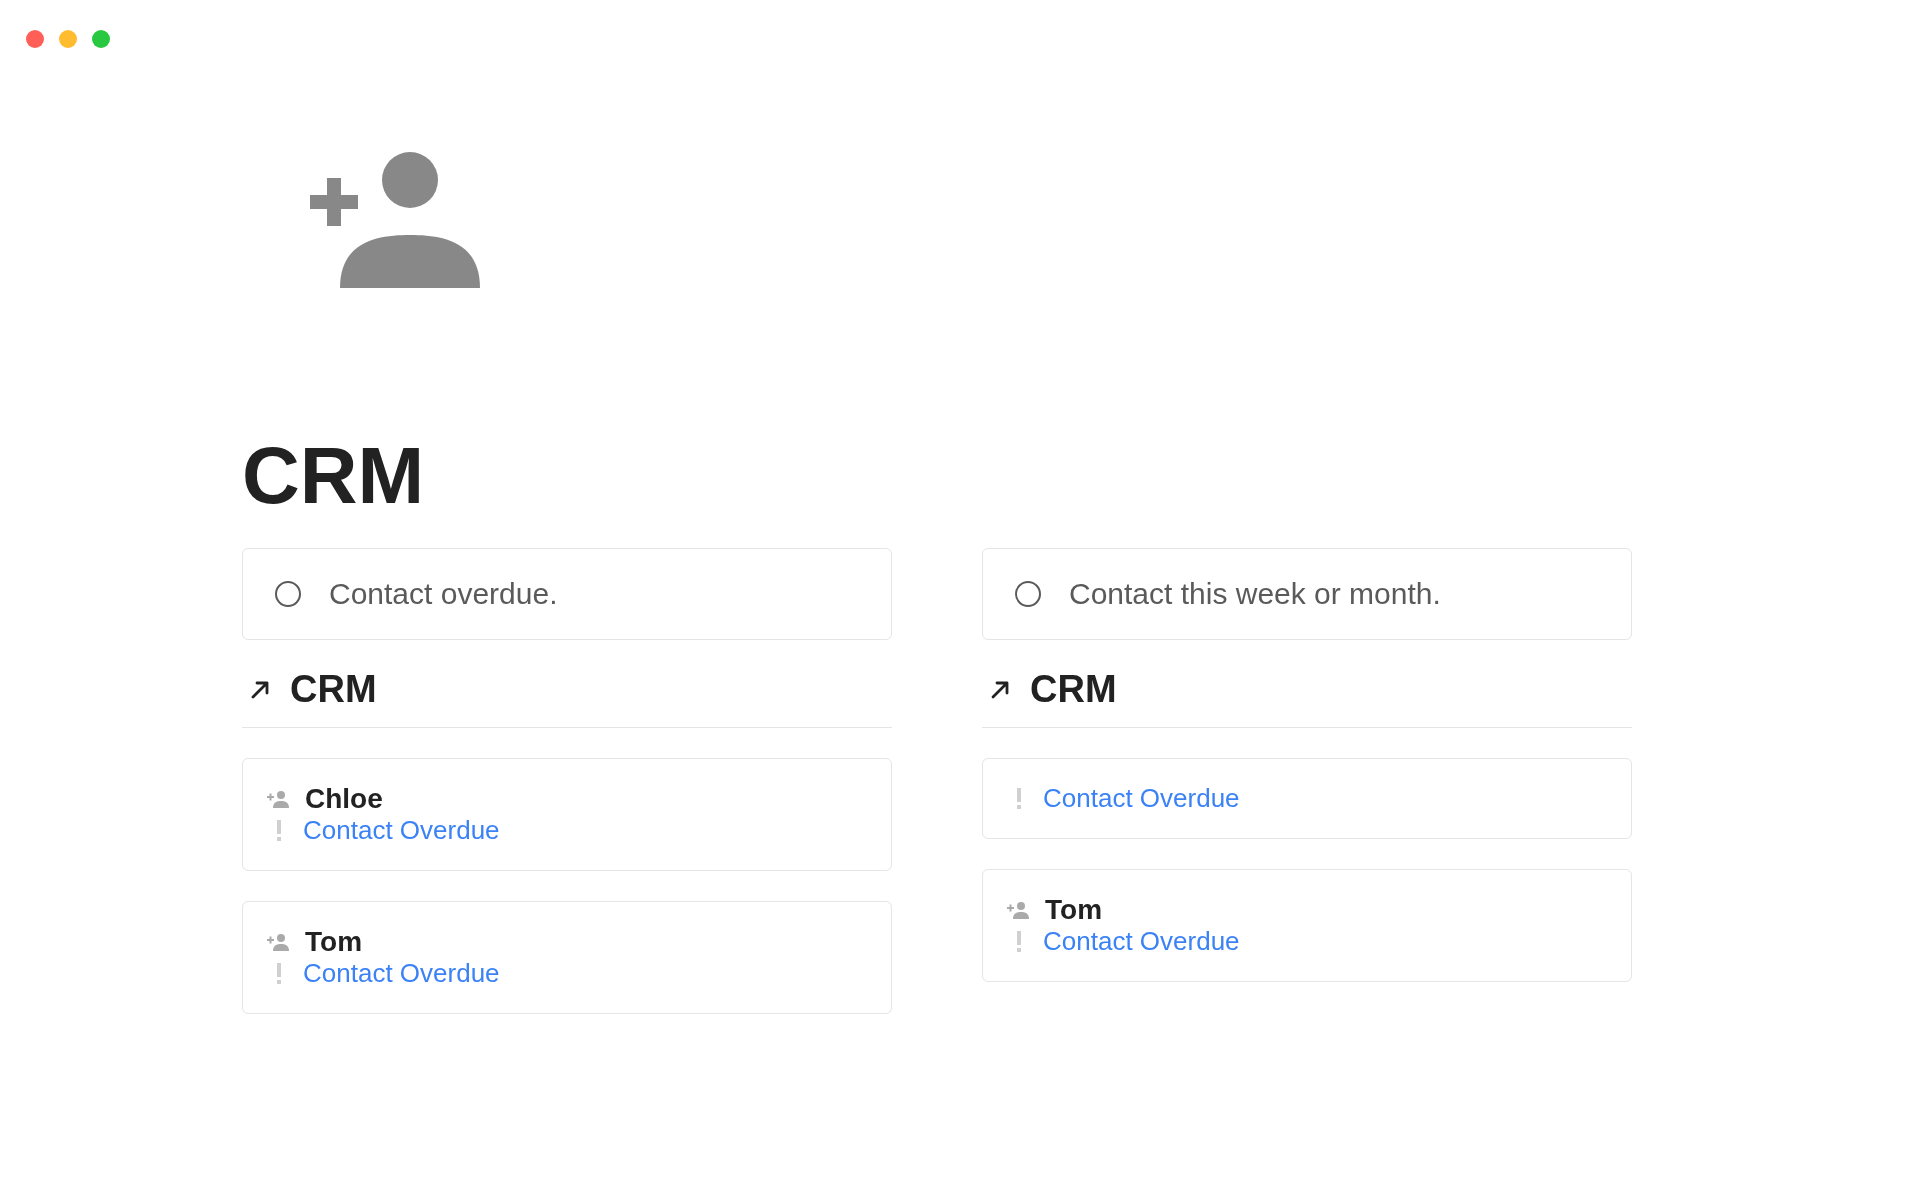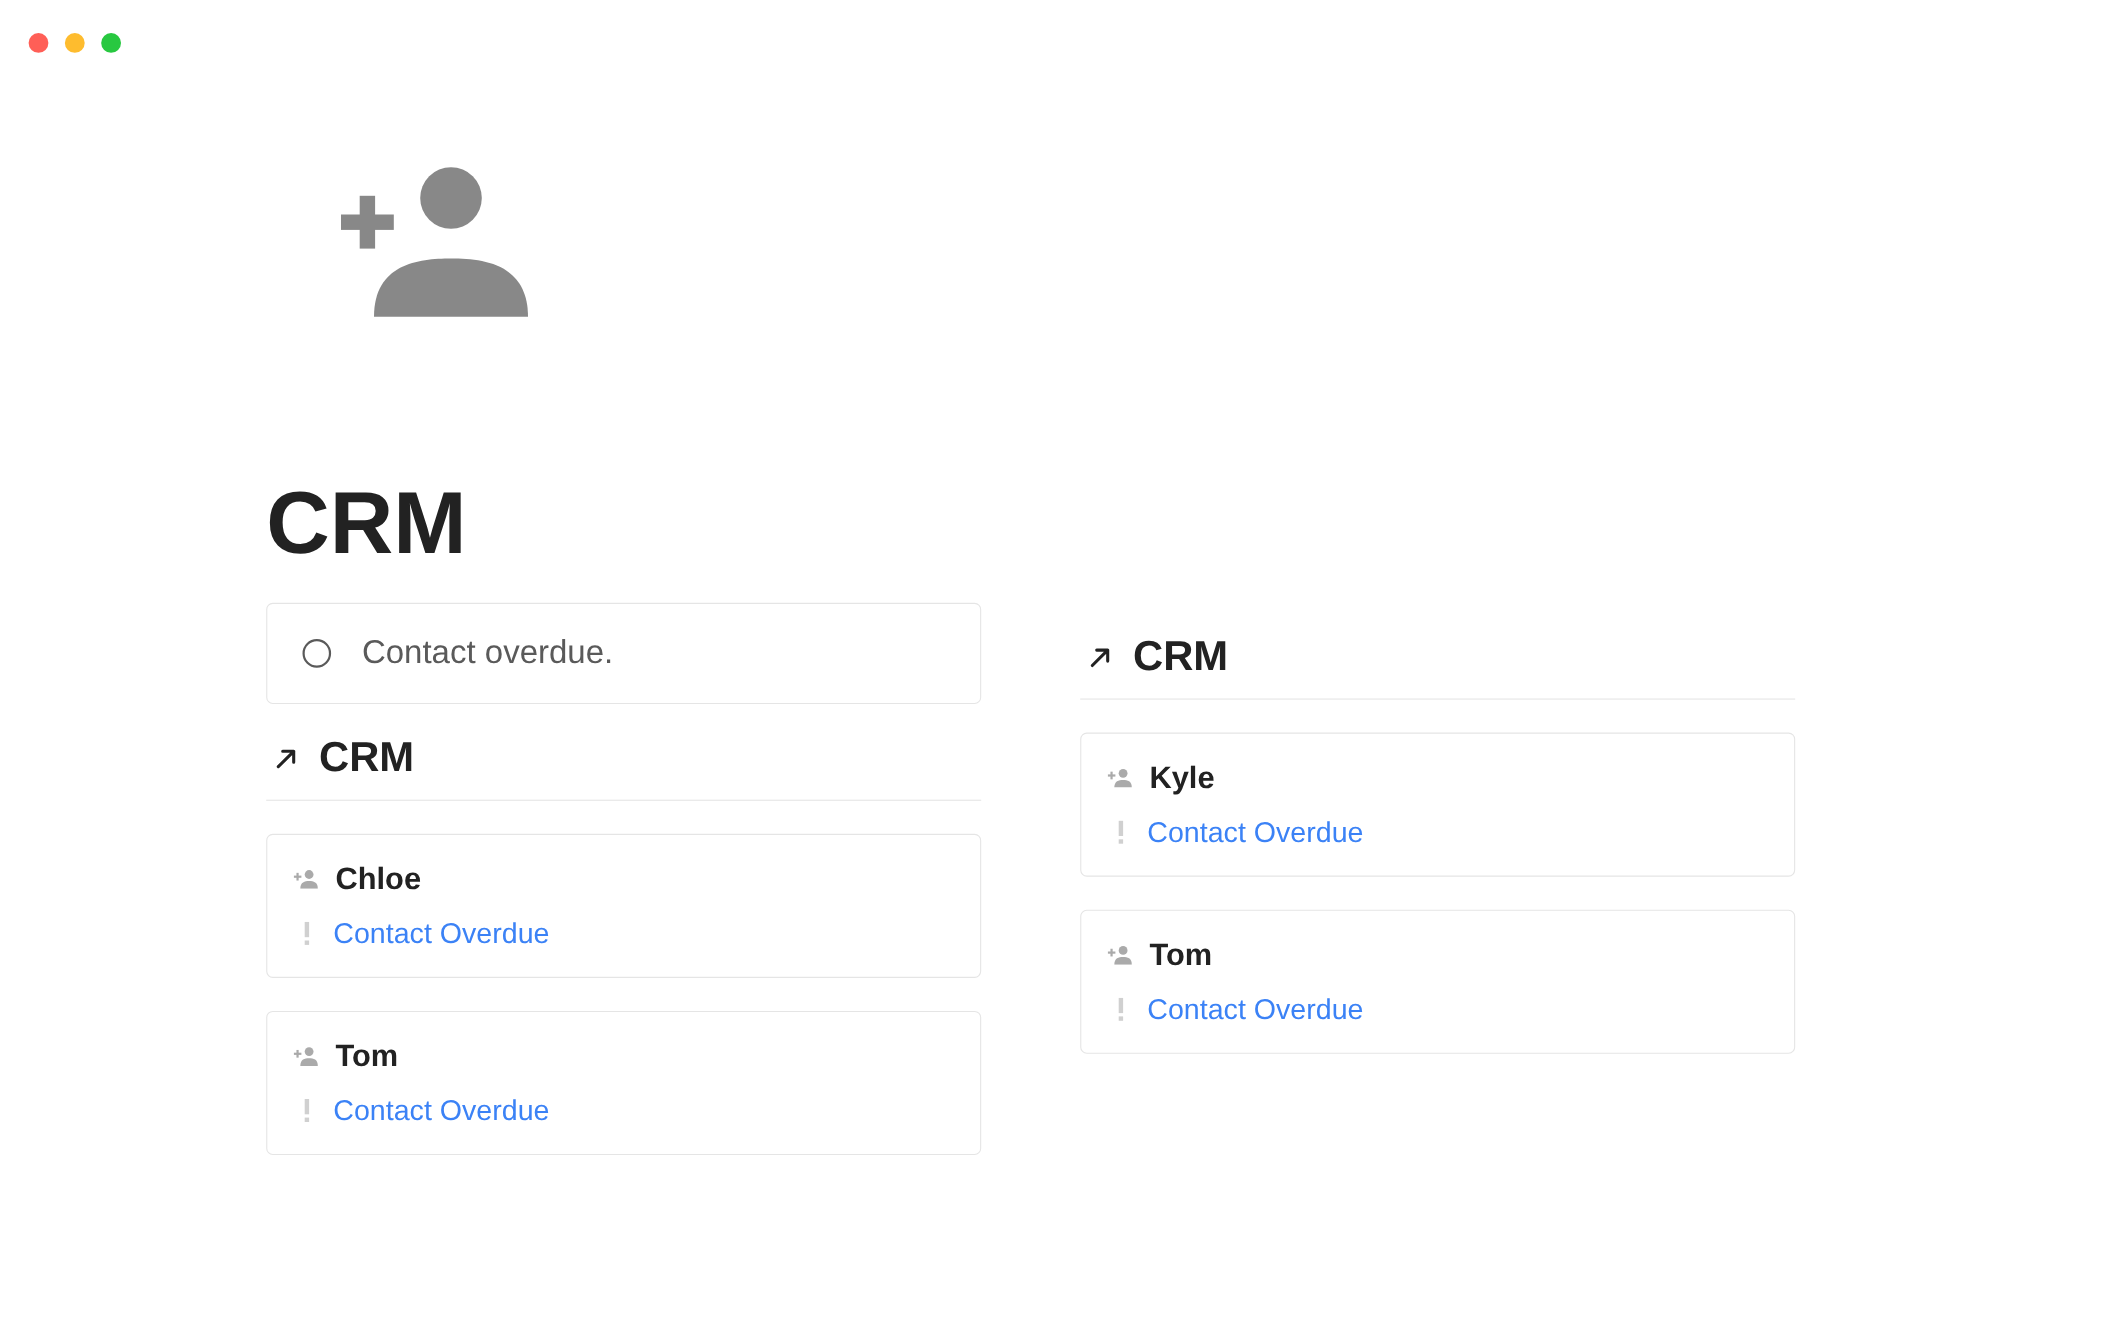--- a/index.html
+++ b/index.html
@@ -105,21 +105,20 @@
       color: #222222;
     }
 
     .card {
       margin-top: 30px;
       border: 1px solid #e5e5e5;
       border-radius: 6px;
       padding: 24px 24px 24px 24px;
       display: flex;
       flex-direction: column;
-      gap: 18px;
     }
 
     .card-name-row {
       display: flex;
       align-items: center;
       gap: 16px;
     }
 
     .person-add-icon {
       width: 22px;
@@ -222,55 +221,50 @@
         <svg class="exclaim-icon" viewBox="0 0 8 22">
           <rect x="2" y="0" width="4" height="14" fill="#d0d0d0"></rect>
           <rect x="2" y="17" width="4" height="4" fill="#d0d0d0"></rect>
         </svg>
         <div class="card-status">Contact Overdue</div>
       </div>
     </div>
   </div>
 
   <div class="column">
+    <div class="callout-box">
+      <div class="circle-icon"></div>
+      <div class="callout-text">Contact this week or month.</div>
+    </div>
 
     <div class="link-row">
       <svg class="arrow-icon" viewBox="0 0 24 24">
         <path d="M 5 19 L 19 5 M 9 5 L 19 5 L 19 15" stroke="#222222" stroke-width="2.8" fill="none" stroke-linecap="round" stroke-linejoin="round"></path>
       </svg>
       <div class="link-text">CRM</div>
+    </div>
+
+    <div class="card">
+      <div class="card-status-row">
+        <svg class="exclaim-icon" viewBox="0 0 8 22">
+          <rect x="2" y="0" width="4" height="14" fill="#d0d0d0"></rect>
+          <rect x="2" y="17" width="4" height="4" fill="#d0d0d0"></rect>
+        </svg>
+        <div class="card-status">Contact Overdue</div>
+      </div>
     </div>
 
     <div class="card">
       <div class="card-name-row">
         <svg class="person-add-icon" viewBox="0 0 22 18">
           <circle cx="14" cy="5" r="4" fill="#aaaaaa"></circle>
           <path d="M 6 18 C 6 12 10 11 14 11 C 18 11 22 12 22 18 Z" fill="#aaaaaa"></path>
           <rect x="0" y="6" width="7" height="2" fill="#aaaaaa"></rect>
           <rect x="2.5" y="3.5" width="2" height="7" fill="#aaaaaa"></rect>
         </svg>
-        <div class="card-name">Kyle</div>
-      </div>
-      <div class="card-status-row">
-        <svg class="exclaim-icon" viewBox="0 0 8 22">
-          <rect x="2" y="0" width="4" height="14" fill="#d0d0d0"></rect>
-          <rect x="2" y="17" width="4" height="4" fill="#d0d0d0"></rect>
-        </svg>
-        <div class="card-status">Contact Overdue</div>
-      </div>
-    </div>
-
-    <div class="card">
-      <div class="card-name-row">
-        <svg class="person-add-icon" viewBox="0 0 22 18">
-          <circle cx="14" cy="5" r="4" fill="#aaaaaa"></circle>
-          <path d="M 6 18 C 6 12 10 11 14 11 C 18 11 22 12 22 18 Z" fill="#aaaaaa"></path>
-          <rect x="0" y="6" width="7" height="2" fill="#aaaaaa"></rect>
-          <rect x="2.5" y="3.5" width="2" height="7" fill="#aaaaaa"></rect>
-        </svg>
         <div class="card-name">Tom</div>
       </div>
       <div class="card-status-row">
         <svg class="exclaim-icon" viewBox="0 0 8 22">
           <rect x="2" y="0" width="4" height="14" fill="#d0d0d0"></rect>
           <rect x="2" y="17" width="4" height="4" fill="#d0d0d0"></rect>
         </svg>
         <div class="card-status">Contact Overdue</div>
       </div>
     </div>

